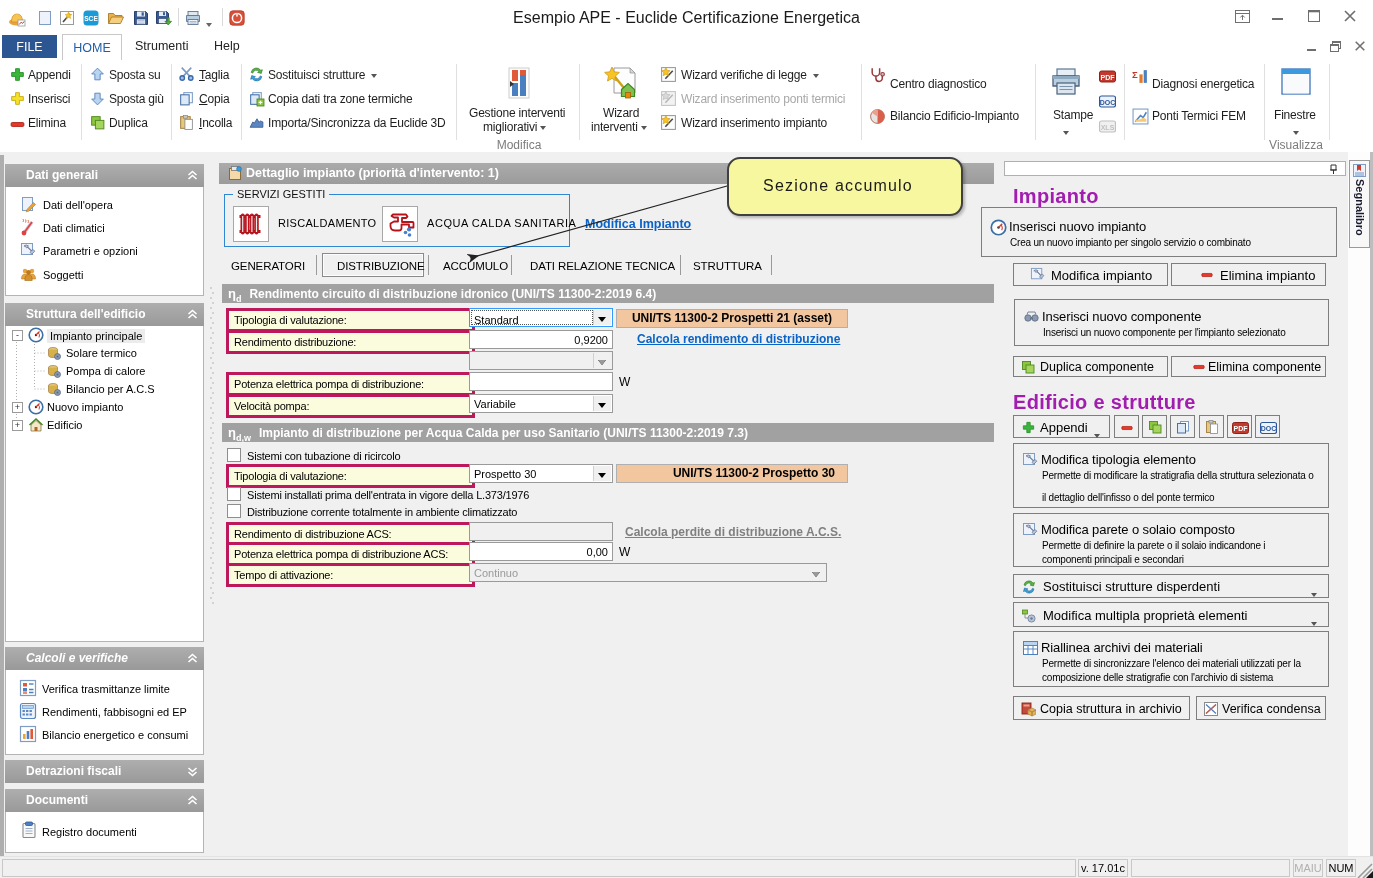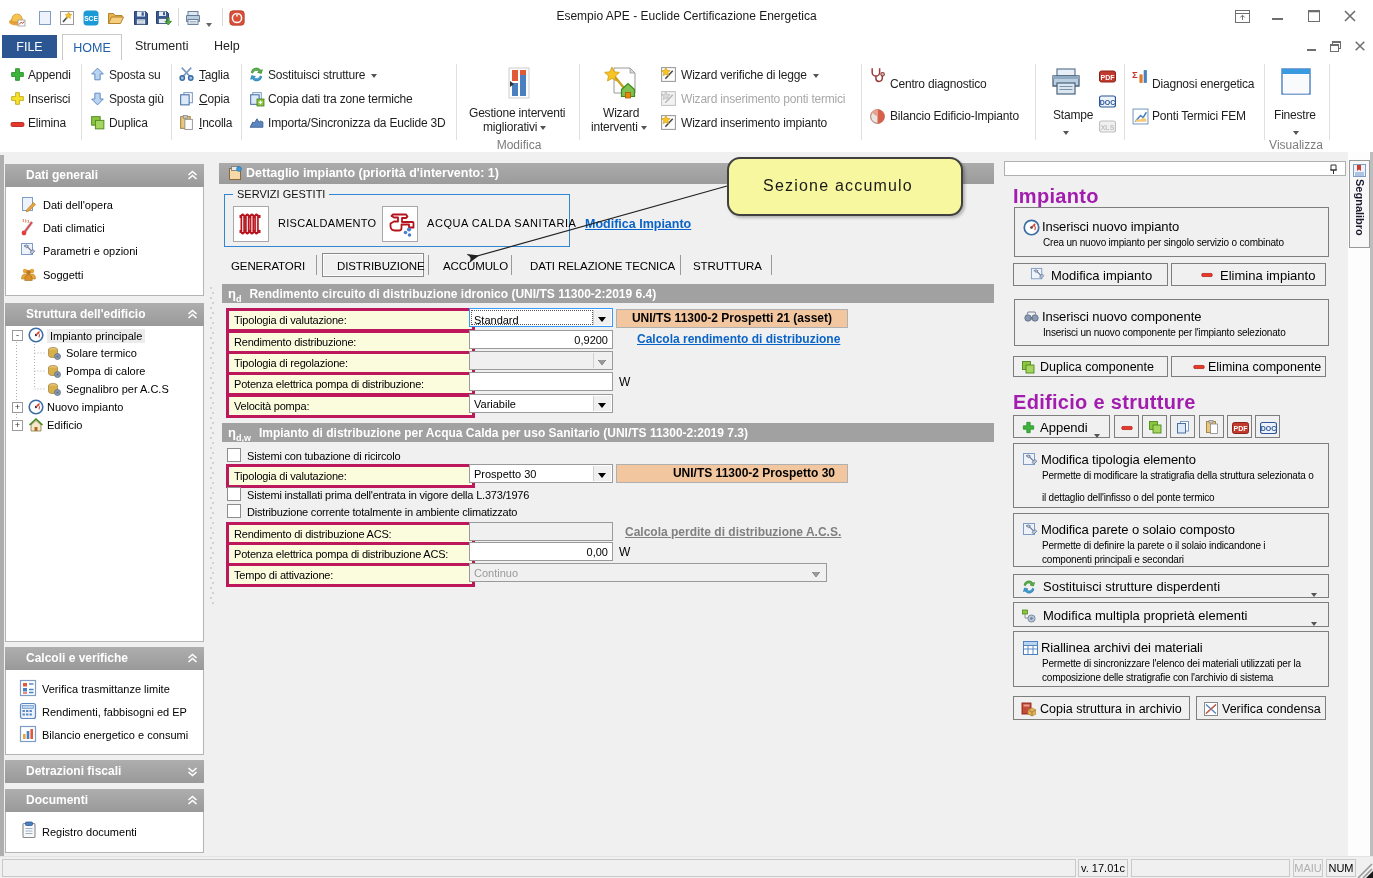--- a/index.html
+++ b/index.html
@@ -90,21 +90,21 @@
         <path d="M4.5 11.5 h7 M4.5 13 h7" stroke="#8aa0b5" stroke-width="0.7"></path>
       </svg>
 <div class="abs" style="left:206px;top:15px"><span class="dd" style="border-top-color:#666"></span></div>
 <div class="abs" style="left:222px;top:8px;width:1px;height:18px;background:#d9d9d9"></div>
 <svg class="abs" style="left:229px;top:10px" width="16" height="16" viewBox="0 0 16 16">
         <rect x="0.8" y="0.8" width="14.4" height="14.4" rx="3" fill="#d94f38" stroke="#b03a26" stroke-width="0.8"></rect>
         <circle cx="8" cy="8" r="4.6" fill="none" stroke="#fff" stroke-width="1.5"></circle>
         <rect x="7.1" y="2.6" width="1.8" height="4.2" fill="#d94f38"></rect>
         <rect x="7.3" y="3" width="1.4" height="3.6" fill="#fff"></rect>
       </svg>
-<div class="abs" style="left:0;top:9px;width:1373px;text-align:center;font-size:12px;color:#1a1a1a">Esempio APE - Euclide Certificazione Energetica</div>
+<div class="abs" style="left:0;top:9px;width:1373px;text-align:center;font-size:16px;color:#1a1a1a">Esempio APE - Euclide Certificazione Energetica</div>
 <svg class="abs" style="left:1235px;top:10px" width="15" height="13" viewBox="0 0 15 13">
         <rect x="0.5" y="0.5" width="14" height="12" fill="none" stroke="#707070" stroke-width="1"></rect>
         <path d="M0.5 3.5 h14" stroke="#707070" stroke-width="1"></path>
         <path d="M7.5 10 V5.5 M5.3 7.5 L7.5 5.2 l2.2 2.3" stroke="#707070" stroke-width="1" fill="none"></path>
       </svg>
 <div class="abs" style="left:1272px;top:18px;width:11px;height:2px;background:#6e6e6e"></div>
 <svg class="abs" style="left:1308px;top:10px" width="12" height="12" viewBox="0 0 12 12">
         <rect x="0.5" y="0.5" width="11" height="11" fill="none" stroke="#6e6e6e" stroke-width="1"></rect>
         <path d="M0.5 1.5 h11" stroke="#6e6e6e" stroke-width="1.6"></path>
       </svg>
@@ -377,38 +377,38 @@
           <circle cx="11.5" cy="11.5" r="3" fill="#8a9ab0" stroke="#5a6a80" stroke-width="0.8"></circle>
           <circle cx="11.5" cy="11.5" r="1" fill="#5a6a80"></circle>
         </svg>
  <div class="pitem" style="left:60px;top:39px;">Pompa di calore</div>
  <svg class="abs" style="left:40px;top:55px" width="16" height="16" viewBox="0 0 16 16">
           <ellipse cx="7" cy="4.5" rx="4.5" ry="2" fill="#e8c87a" stroke="#a8854a" stroke-width="0.8"></ellipse>
           <path d="M2.5 4.5 v6 a4.5 2 0 0 0 9 0 v-6" fill="#d8b04a" stroke="#a8854a" stroke-width="0.8"></path>
           <circle cx="11.5" cy="11.5" r="3" fill="#8a9ab0" stroke="#5a6a80" stroke-width="0.8"></circle>
           <circle cx="11.5" cy="11.5" r="1" fill="#5a6a80"></circle>
         </svg>
- <div class="pitem" style="left:60px;top:57px;">Segnalibro per A.C.S</div>
+ <div class="pitem" style="left:60px;top:57px;">Bilancio per A.C.S</div>
  <div class="abs" style="left:6px;top:76px;width:9px;height:9px;border:1px solid #9a9a9a;background:#fff;font-size:9px;line-height:8px;text-align:center;color:#333;">+</div>
  <svg class="abs" style="left:22px;top:73px" width="16" height="16" viewBox="0 0 16 16">
           <circle cx="8" cy="8" r="6.8" fill="#fff" stroke="#3a6ea5" stroke-width="1.6"></circle>
           <circle cx="8" cy="8" r="1.2" fill="#333"></circle>
           <path d="M8 8 L11.5 4.5" stroke="#d04030" stroke-width="1.3"></path>
           <path d="M11 10.5 a4 4 0 0 0-1-5" stroke="#d04030" stroke-width="1" fill="none"></path>
         </svg>
  <div class="pitem" style="left:41px;top:75px;">Nuovo impianto</div>
  <div class="abs" style="left:6px;top:94px;width:9px;height:9px;border:1px solid #9a9a9a;background:#fff;font-size:9px;line-height:8px;text-align:center;color:#333;">+</div>
  <svg class="abs" style="left:22px;top:91px" width="16" height="16" viewBox="0 0 16 16">
           <path d="M1.5 8 L8 2 l6.5 6" fill="none" stroke="#3e8a1e" stroke-width="1.6"></path>
           <path d="M3 8 l5-4.5 5 4.5 v6 h-10 z" fill="#f5e8c8" stroke="#8a7a4a" stroke-width="0.8"></path>
           <rect x="6.5" y="10" width="3" height="4" fill="#b06820"></rect>
         </svg>
  <div class="pitem" style="left:41px;top:93px;">Edificio</div>
 </div>
-<div class="phdr" style="top:495px;"><span class="t">Calcoli e verifiche</span><span class="chev">
+<div class="phdr" style="top:495px;font-style:italic;"><span class="t">Calcoli e verifiche</span><span class="chev">
           <svg width="11" height="11" viewBox="0 0 11 11">
             <path d="M1.5 5 L5.5 1.5 L9.5 5 M1.5 9 L5.5 5.5 L9.5 9" stroke="#fff" stroke-width="1.6" fill="none"></path>
           </svg>
         </span></div>
 <div class="pbox" style="top:518px;height:84px;">
  <svg class="abs" style="left:13px;top:9px" width="18" height="18" viewBox="0 0 18 18">
           <rect x="1.5" y="1.5" width="15" height="15" fill="#fff" stroke="#7f9cc4" stroke-width="1.2"></rect>
           <rect x="4" y="4" width="4" height="3.5" fill="#e05a3a"></rect>
           <path d="M10 5 h4.5" stroke="#4a7fc0" stroke-width="1.4"></path>
           <rect x="4" y="9" width="4" height="3.5" fill="#4a7fc0"></rect>
@@ -585,21 +585,20 @@
 <div class="gbar" style="top:132px;"><span style="margin-left:6px;font-size:13px;">η<sub style="font-size:9px;">d</sub></span><span style="margin-left:8px;">Rendimento circuito di distribuzione idronico (UNI/TS 11300-2:2019 6.4)</span></div>
 <div class="ylab" style="top:156px;">Tipologia di valutazione:</div>
 <div class="field" style="top:156px;border:1px solid #3399ff;">
         <span style="position:absolute;left:2px;top:2px;right:20px;bottom:2px;outline:1px dotted #555;padding-left:2px;">Standard</span>
         <span class="combo-arrow"></span>
       </div>
 <div class="orangebox" style="top:157px;">UNI/TS 11300-2 Prospetti 21 (asset)</div>
 <div class="ylab" style="top:177.5px;">Rendimento distribuzione:</div>
 <div class="field" style="top:177.5px;text-align:right;"><span style="margin-right:4px;">0,9200</span></div>
 <div class="abs blink" style="left:637px;top:180px;">Calcola rendimento di distribuzione</div>
-<div class="ylab" style="top:198.5px;">Tipologia di regolazione:</div>
 <div class="field" style="top:198.5px;background:#f0f0f0;">
         <span class="combo-arrow" style="background:#f0f0f0;"></span>
         <span style="position:absolute;right:6px;top:8px;width:0;height:0;border-left:4px solid transparent;border-right:4px solid transparent;border-top:5px solid #9a9a9a;z-index:2;"></span>
       </div>
 <div class="ylab" style="top:220px;">Potenza elettrica pompa di distribuzione:</div>
 <div class="field" style="top:220px;"></div>
 <div class="abs" style="left:619px;top:223px;font-size:12px;">W</div>
 <div class="ylab" style="top:241.5px;">Velocità pompa:</div>
 <div class="field" style="top:241.5px;"><span style="margin-left:4px;">Variabile</span><span class="combo-arrow"></span></div>
 
@@ -629,21 +628,21 @@
       </svg>
 <div class="abs" style="left:727px;top:5px;width:236px;height:59px;background:#f7f7a0;border:2px solid #404040;border-radius:13px;box-sizing:border-box;box-shadow:2px 2px 3px rgba(0,0,0,0.25);"></div>
 <div class="abs" style="left:720px;top:25px;width:236px;text-align:center;font-size:16px;letter-spacing:1.2px;color:#1a1a1a;">Sezione accumulo</div>
 
 <div class="abs" style="left:1004px;top:9px;width:342px;height:15px;background:#fff;border:1px solid #b0b0b0;box-sizing:border-box;">
  <svg class="abs" style="right:7px;top:2px" width="9" height="11" viewBox="0 0 9 11">
           <path d="M2 1 h5 v5 h-5 z M1 6 h7 M4.5 6 v4" stroke="#333" stroke-width="1" fill="none"></path>
         </svg>
 </div>
 <div class="rptitle" style="left:1013px;top:33px;">Impianto</div>
-<div class="rpbtn" style="left:1014px;top:55px;width:315px;height:50px;padding-left:27px;">
+<div class="rpbtn" style="left:981px;top:55px;width:356px;height:50px;padding-left:27px;">
  <svg class="abs" style="left:8px;top:11px" width="17" height="17" viewBox="0 0 16 16">
           <circle cx="8" cy="8" r="6.8" fill="#fff" stroke="#3a6ea5" stroke-width="1.6"></circle>
           <circle cx="8" cy="8" r="1.2" fill="#333"></circle>
           <path d="M8 8 L11.5 4.5" stroke="#d04030" stroke-width="1.3"></path>
           <path d="M11 10.5 a4 4 0 0 0-1-5" stroke="#d04030" stroke-width="1" fill="none"></path>
         </svg>
  <div class="abs rpbig-t" style="left:27px;top:11px;">Inserisci nuovo impianto</div>
  <div class="abs rpbig-d" style="left:28px;top:29px;">Crea un nuovo impianto per singolo servizio o combinato</div>
 </div>
 <div class="rpbtn" style="left:1013px;top:111px;width:155px;height:23px;">

